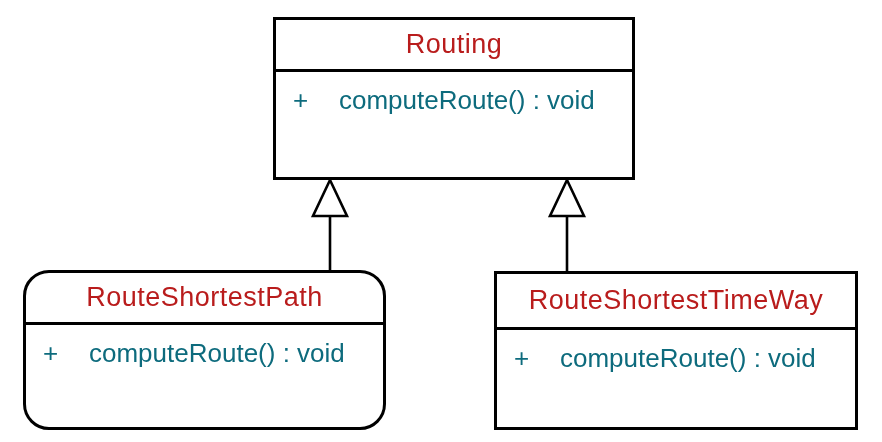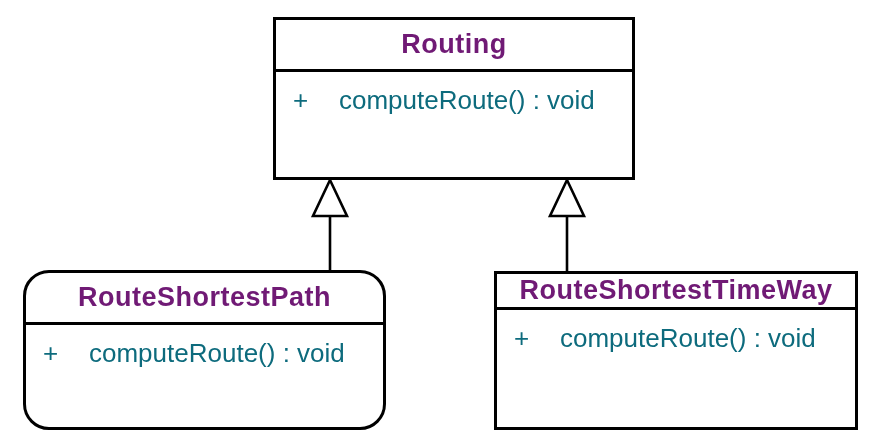--- a/index.html
+++ b/index.html
@@ -21,23 +21,23 @@
     background: #ffffff;
     border: 3px solid #000000;
     z-index: 2;
   }
   .class-title {
     box-sizing: border-box;
     border-bottom: 3px solid #000000;
     display: flex;
     align-items: center;
     justify-content: center;
-    font-weight: bold;
+    font-weight: normal;
     font-size: 27px;
-    color: #701a75;
+    color: #b91c1c;
     letter-spacing: 0.5px;
   }
   .method-compartment {
     box-sizing: border-box;
     padding: 13px 6px 0 17px;
   }
   .method-row {
     display: flex;
     align-items: baseline;
     font-size: 26px;
@@ -49,21 +49,21 @@
     flex: 0 0 auto;
   }
   .method-signature {
     flex: 0 0 auto;
   }
   #box-routing   { left: 273px; top: 17px;  width: 362px; height: 163px; }
   #box-routing .class-title { height: 52px; }
   #box-path      { left: 23px;  top: 270px; width: 363px; height: 160px; border-radius: 26px; }
   #box-path .class-title { height: 52px; }
   #box-timeway   { left: 494px; top: 271px; width: 364px; height: 159px; }
-  #box-timeway .class-title { height: 36px; }
+  #box-timeway .class-title { height: 56px; }
 
   .connector-layer {
     position: absolute;
     left: 0; top: 0;
     width: 882px;
     height: 442px;
     z-index: 1;
   }
 </style>
 </head>

